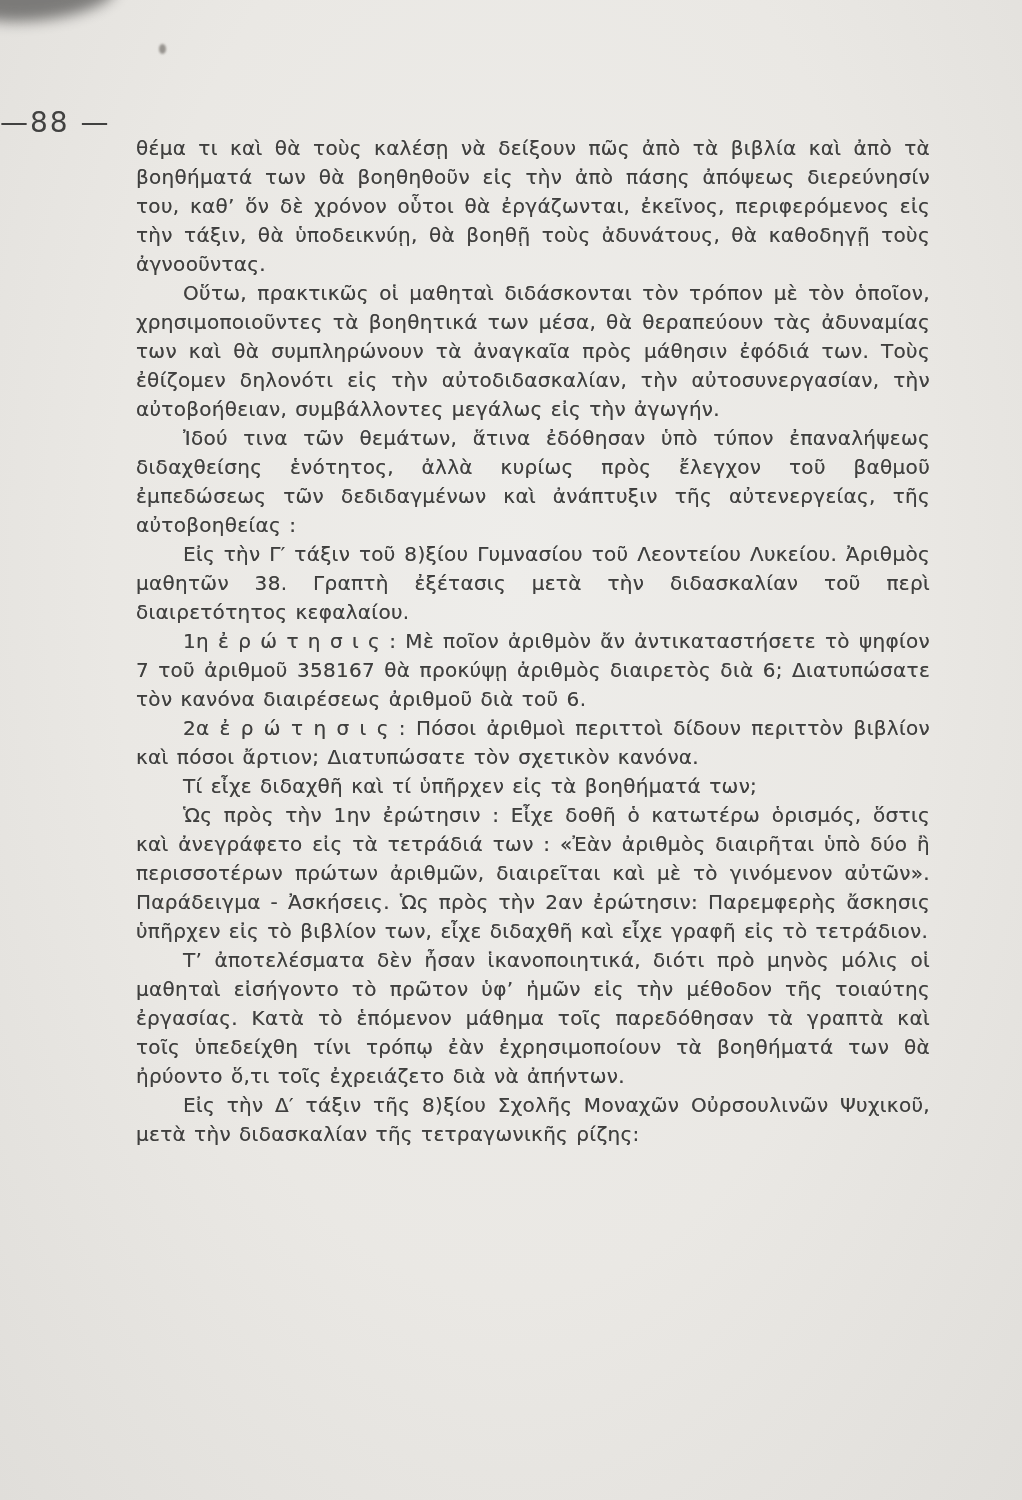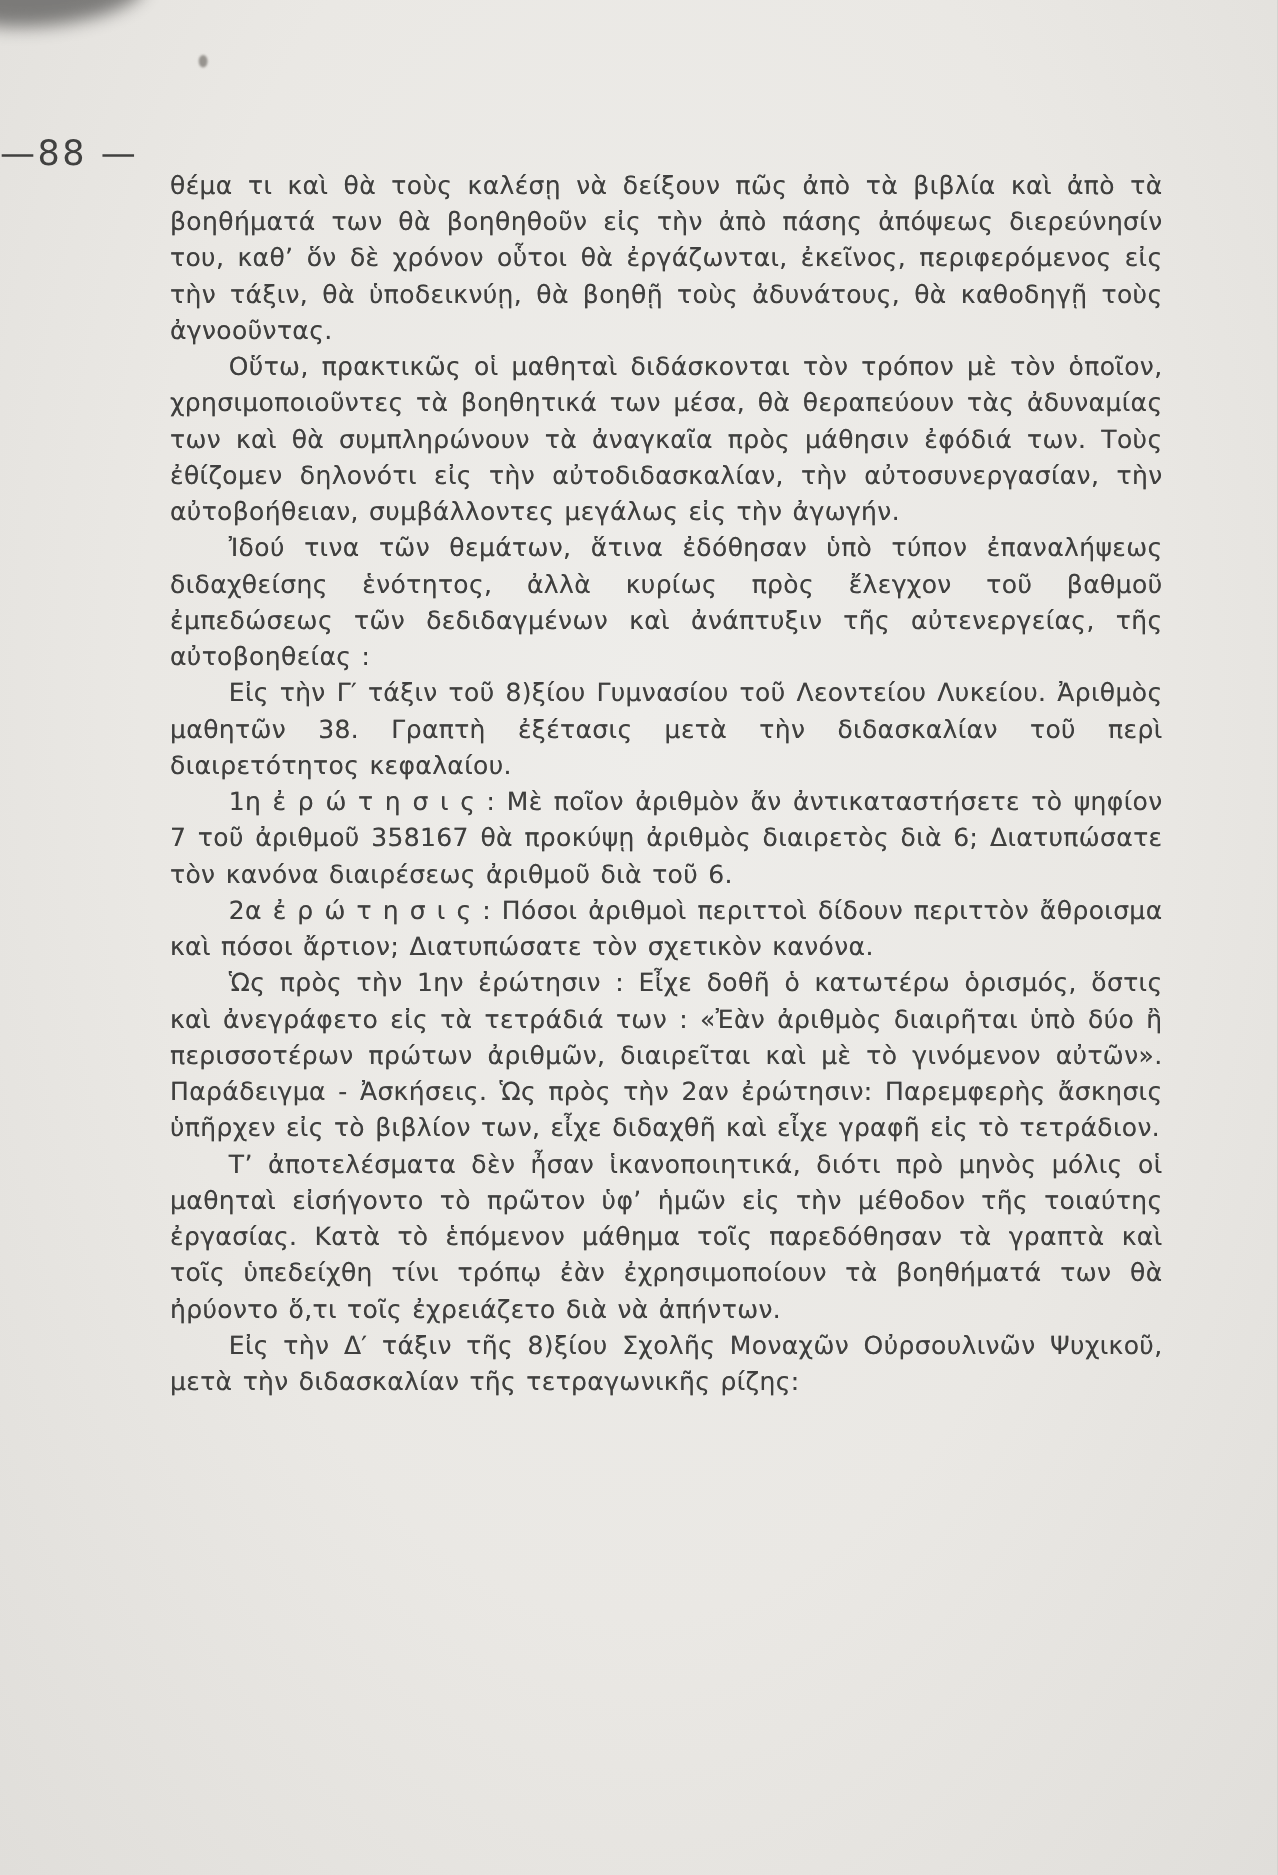--- a/index.html
+++ b/index.html
@@ -79,18 +79,19 @@
 <div class="page">
   <div class="corner-smudge"></div>
   <div class="speck"></div>
   <div class="page-number">—88 —</div>
   <div class="text-block">
     <p class="para no-indent">θέμα τι καὶ θὰ τοὺς καλέσῃ νὰ δείξουν πῶς ἀπὸ τὰ βιβλία καὶ ἀπὸ τὰ βοηθήματά των θὰ βοηθηθοῦν εἰς τὴν ἀπὸ πάσης ἀπόψεως διερεύνησίν του, καθ’ ὅν δὲ χρόνον οὗτοι θὰ ἐργάζωνται, ἐκεῖνος, περιφερόμενος εἰς τὴν τάξιν, θὰ ὑποδεικνύῃ, θὰ βοηθῇ τοὺς ἀδυνάτους, θὰ καθοδηγῇ τοὺς ἀγνοοῦντας.</p>
       <p class="para">Οὕτω, πρακτικῶς οἱ μαθηταὶ διδάσκονται τὸν τρόπον μὲ τὸν ὁποῖον, χρησιμοποιοῦντες τὰ βοηθητικά των μέσα, θὰ θεραπεύουν τὰς ἀδυναμίας των καὶ θὰ συμπληρώνουν τὰ ἀναγκαῖα πρὸς μάθησιν ἐφόδιά των. Τοὺς ἐθίζομεν δηλονότι εἰς τὴν αὐτοδιδασκαλίαν, τὴν αὐτοσυνεργασίαν, τὴν αὐτοβοήθειαν, συμβάλλοντες μεγάλως εἰς τὴν ἀγωγήν.</p>
       <p class="para">Ἰδού τινα τῶν θεμάτων, ἅτινα ἐδόθησαν ὑπὸ τύπον ἐπαναλήψεως διδαχθείσης ἑνότητος, ἀλλὰ κυρίως πρὸς ἔλεγχον τοῦ βαθμοῦ ἐμπεδώσεως τῶν δεδιδαγμένων καὶ ἀνάπτυξιν τῆς αὐτενεργείας, τῆς αὐτοβοηθείας :</p>
       <p class="para">Εἰς τὴν Γ′ τάξιν τοῦ 8)ξίου Γυμνασίου τοῦ Λεοντείου Λυκείου. Ἀριθμὸς μαθητῶν 38. Γραπτὴ ἐξέτασις μετὰ τὴν διδασκαλίαν τοῦ περὶ διαιρετότητος κεφαλαίου.</p>
       <p class="para">1η ἐ ρ ώ τ η σ ι ς :  Μὲ ποῖον ἀριθμὸν ἄν ἀντικαταστήσετε τὸ ψηφίον 7 τοῦ ἀριθμοῦ 358167 θὰ προκύψῃ ἀριθμὸς διαιρετὸς διὰ 6; Διατυπώσατε τὸν κανόνα διαιρέσεως ἀριθμοῦ διὰ τοῦ 6.</p>
-      <p class="para">2α ἐ ρ ώ τ η σ ι ς :  Πόσοι ἀριθμοὶ περιττοὶ δίδουν περιττὸν ἄθροισμα καὶ πόσοι ἄρτιον; Διατυπώσατε τὸν σχετικὸν κανόνα.</p>
+      <p class="para">2α ἐ ρ ώ τ η σ ι ς :  Πόσοι ἀριθμοὶ περιττοὶ δίδουν περιττὸν βιβλίον καὶ πόσοι ἄρτιον; Διατυπώσατε τὸν σχετικὸν κανόνα.</p>
+      <p class="para">Τί εἶχε διδαχθῆ καὶ τί ὑπῆρχεν εἰς τὰ βοηθήματά των;</p>
       <p class="para">Ὡς πρὸς τὴν 1ην ἐρώτησιν : Εἶχε δοθῆ ὁ κατωτέρω ὁρισμός, ὅστις καὶ ἀνεγράφετο εἰς τὰ τετράδιά των : «Ἐὰν ἀριθμὸς διαιρῆται ὑπὸ δύο ἢ περισσοτέρων πρώτων ἀριθμῶν, διαιρεῖται καὶ μὲ τὸ γινόμενον αὐτῶν». Παράδειγμα - Ἀσκήσεις. Ὡς πρὸς τὴν 2αν ἐρώτησιν: Παρεμφερὴς ἄσκησις ὑπῆρχεν εἰς τὸ βιβλίον των, εἶχε διδαχθῆ καὶ εἶχε γραφῆ εἰς τὸ τετράδιον.</p>
       <p class="para">Τ’ ἀποτελέσματα δὲν ἦσαν ἱκανοποιητικά, διότι πρὸ μηνὸς μόλις οἱ μαθηταὶ εἰσήγοντο τὸ πρῶτον ὑφ’ ἡμῶν εἰς τὴν μέθοδον τῆς τοιαύτης ἐργασίας. Κατὰ τὸ ἑπόμενον μάθημα τοῖς παρεδόθησαν τὰ γραπτὰ καὶ τοῖς ὑπεδείχθη τίνι τρόπῳ ἐὰν ἐχρησιμοποίουν τὰ βοηθήματά των θὰ ἠρύοντο ὅ,τι τοῖς ἐχρειάζετο διὰ νὰ ἀπήντων.</p>
       <p class="para">Εἰς τὴν Δ′ τάξιν τῆς 8)ξίου Σχολῆς Μοναχῶν Οὐρσουλινῶν Ψυχικοῦ, μετὰ τὴν διδασκαλίαν τῆς τετραγωνικῆς ρίζης:</p>
   </div>
 </div>
 
 </body></html>

